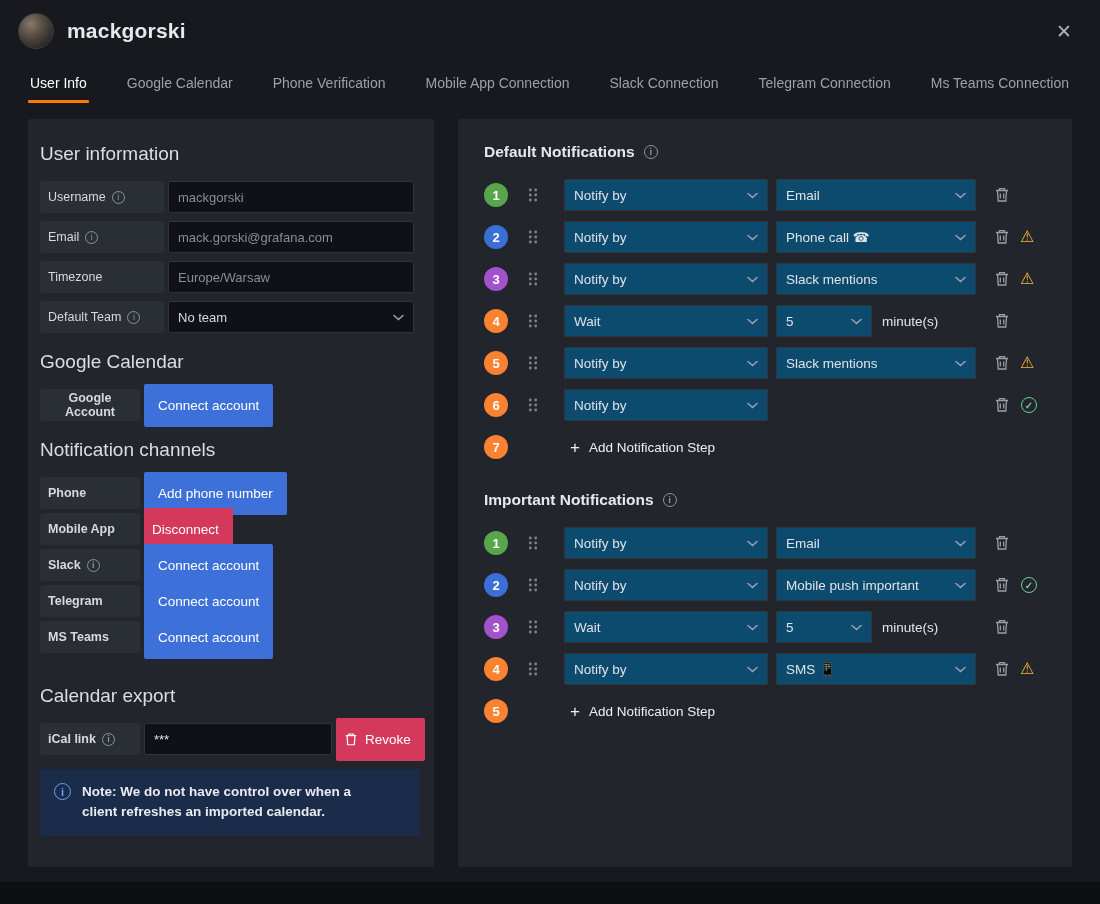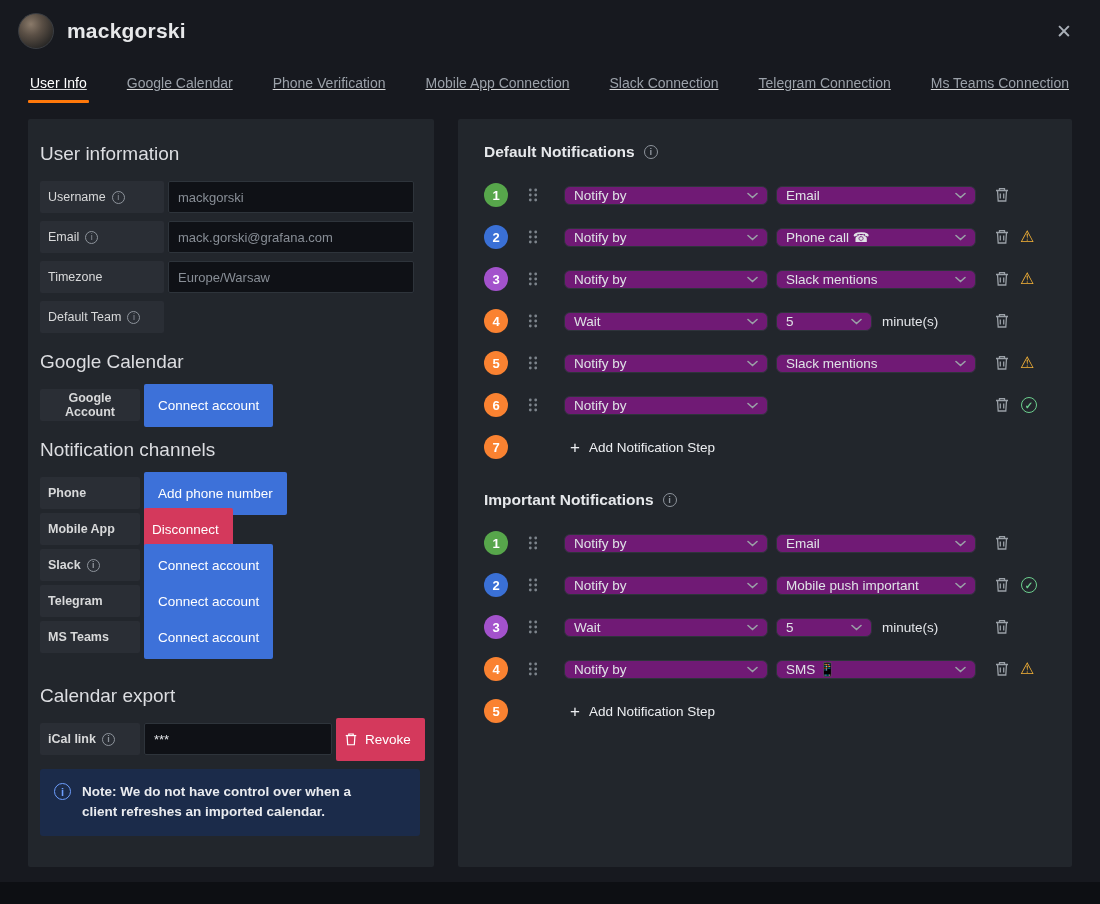--- a/index.html
+++ b/index.html
@@ -8,21 +8,21 @@
   .modal { position:absolute; top:0; left:0; width:1100px; height:882px; background:#17191f; }
 
   
   .header { display:flex; align-items:center; padding:13px 24px 8px 18px; }
   .avatar { width:36px; height:36px; border-radius:50%; flex:none; border:1px solid #3a3d42;
             background: radial-gradient(circle at 35% 30%, #8a7a6a 0%, #5a4f45 35%, #2c2a28 75%, #1a1917 100%); }
   .title { margin-left:13px; font-size:21px; font-weight:700; color:#e7e8ea; letter-spacing:.2px; }
   .close-btn { margin-left:auto; background:none; border:none; color:#aab0b8; font-size:19px; cursor:pointer; line-height:1; padding:4px; font-family:inherit; }
 
   
-  .tabs { display:flex; gap:36px; margin:12px 12px 0 28px; overflow:hidden; white-space:nowrap;text-decoration:underline; }
+  .tabs { display:flex; gap:36px; margin:12px 12px 0 28px; overflow:hidden; white-space:nowrap; }
   .tab { font-size:14px; color:#9ba1a9; padding:6px 2px 12px 2px; cursor:pointer; flex:none; position:relative; }
   .tab.active { color:#ffffff; }
   .tab.active::after { content:""; position:absolute; left:0; right:0; bottom:0; height:3px; background:#ff780a; border-radius:1px; }
 
   
   .content { display:flex; gap:24px; padding:16px 28px 0 28px; align-items:flex-start; }
   .panel { background:#22262c; border-radius:2px; }
   .left-panel { width:406px; height:748px; padding:24px 20px 20px 12px; overflow:hidden; flex:none; }
   .right-panel { flex:1; height:748px; padding:24px 20px 20px 26px; overflow:hidden; }
 
@@ -45,21 +45,21 @@
   .note-i { width:17px; height:17px; border:1.6px solid #6e9fff; color:#6e9fff; border-radius:50%; font-size:11px; font-weight:700; font-style:normal; display:flex; align-items:center; justify-content:center; flex:none; margin-top:1px; }
   .note-text { font-size:13.5px; font-weight:600; color:#e9ebef; line-height:1.5; max-width:300px; }
 
   
   .noti-h { display:flex; align-items:center; gap:9px; font-size:15.5px; font-weight:600; color:#e6e8eb; margin:0 0 18px 0; }
   .noti-h.second { margin-top:28px; }
   .noti-h .info-i { width:14px; height:14px; font-size:9.5px; }
   .step-row { display:flex; align-items:center; margin-bottom:10px; height:32px; position:relative; }
   .badge { width:24px; height:24px; border-radius:50%; background:#555; color:#fff; font-size:13px; font-weight:600; display:flex; align-items:center; justify-content:center; flex:none; }
   .drag { margin:0 26px 0 20px; cursor:grab; display:flex; flex:none; }
-  .sel { height:19px; background:#701a75; border:1px solid #2e343b; border-radius:6px; display:flex; align-items:center; justify-content:space-between; padding:0 9px; color:#dfe2e6; font-size:13.5px; cursor:pointer; flex:none; }
+  .sel { height:32px; background:#0c4a6e; border:1px solid #2e343b; border-radius:0; display:flex; align-items:center; justify-content:space-between; padding:0 9px; color:#dfe2e6; font-size:13.5px; cursor:pointer; flex:none; }
   .sel-action { width:204px; }
   .sel-value { width:200px; margin-left:8px; }
   .sel-small { width:96px; margin-left:8px; }
   .sel-text { white-space:nowrap; overflow:hidden; }
   .unit { margin-left:10px; font-size:13.5px; font-weight:500; color:#e3e5e9; }
   .trash-btn { background:none; border:none; padding:2px; cursor:pointer; display:flex; position:absolute; left:508px; top:50%; transform:translateY(-50%); }
   .warn-ico { position:absolute; left:536px; top:50%; transform:translateY(-50%); color:#f8b437; font-size:16px; line-height:1; }
   .ok-ico { position:absolute; left:537px; top:50%; transform:translateY(-50%); width:16px; height:16px; border-radius:50%; border:1.5px solid #6ccf8e; color:#6ccf8e; font-size:10px; font-weight:700; display:flex; align-items:center; justify-content:center; }
   .add-row { display:flex; align-items:center; height:32px; margin-bottom:4px; }
   .add-btn { background:none; border:none; color:#eceef1; font-size:13.5px; font-weight:500; margin-left:62px; cursor:pointer; display:flex; gap:9px; align-items:center; font-family:inherit; }
@@ -112,20 +112,26 @@
           <span>Timezone</span>
         </div>
         <input class="tbox" readonly="" value="Europe/Warsaw" style="">
       </div>
 
       <div class="frow">
         <div class="flabel w-lg">
           <span>Default Team</span>
           <i class="info-i">i</i>
         </div>
+        <div class="tbox light selectbox">
+          <span class="sel-text">No team</span>
+          <svg width="11" height="7" viewBox="0 0 11 7" fill="none">
+              <path d="M1 1.5L5.5 5.5L10 1.5" stroke="#9aa0a7" stroke-width="1.6" stroke-linecap="round"></path>
+            </svg>
+        </div>
       </div>
 
       <div class="sec-h mt1">Google Calendar</div>
       <div class="frow">
         <div class="flabel w-sm">
           <span>Google Account</span>
         </div>
         <button class="btn btn-primary">Connect account</button>
       </div>
 

